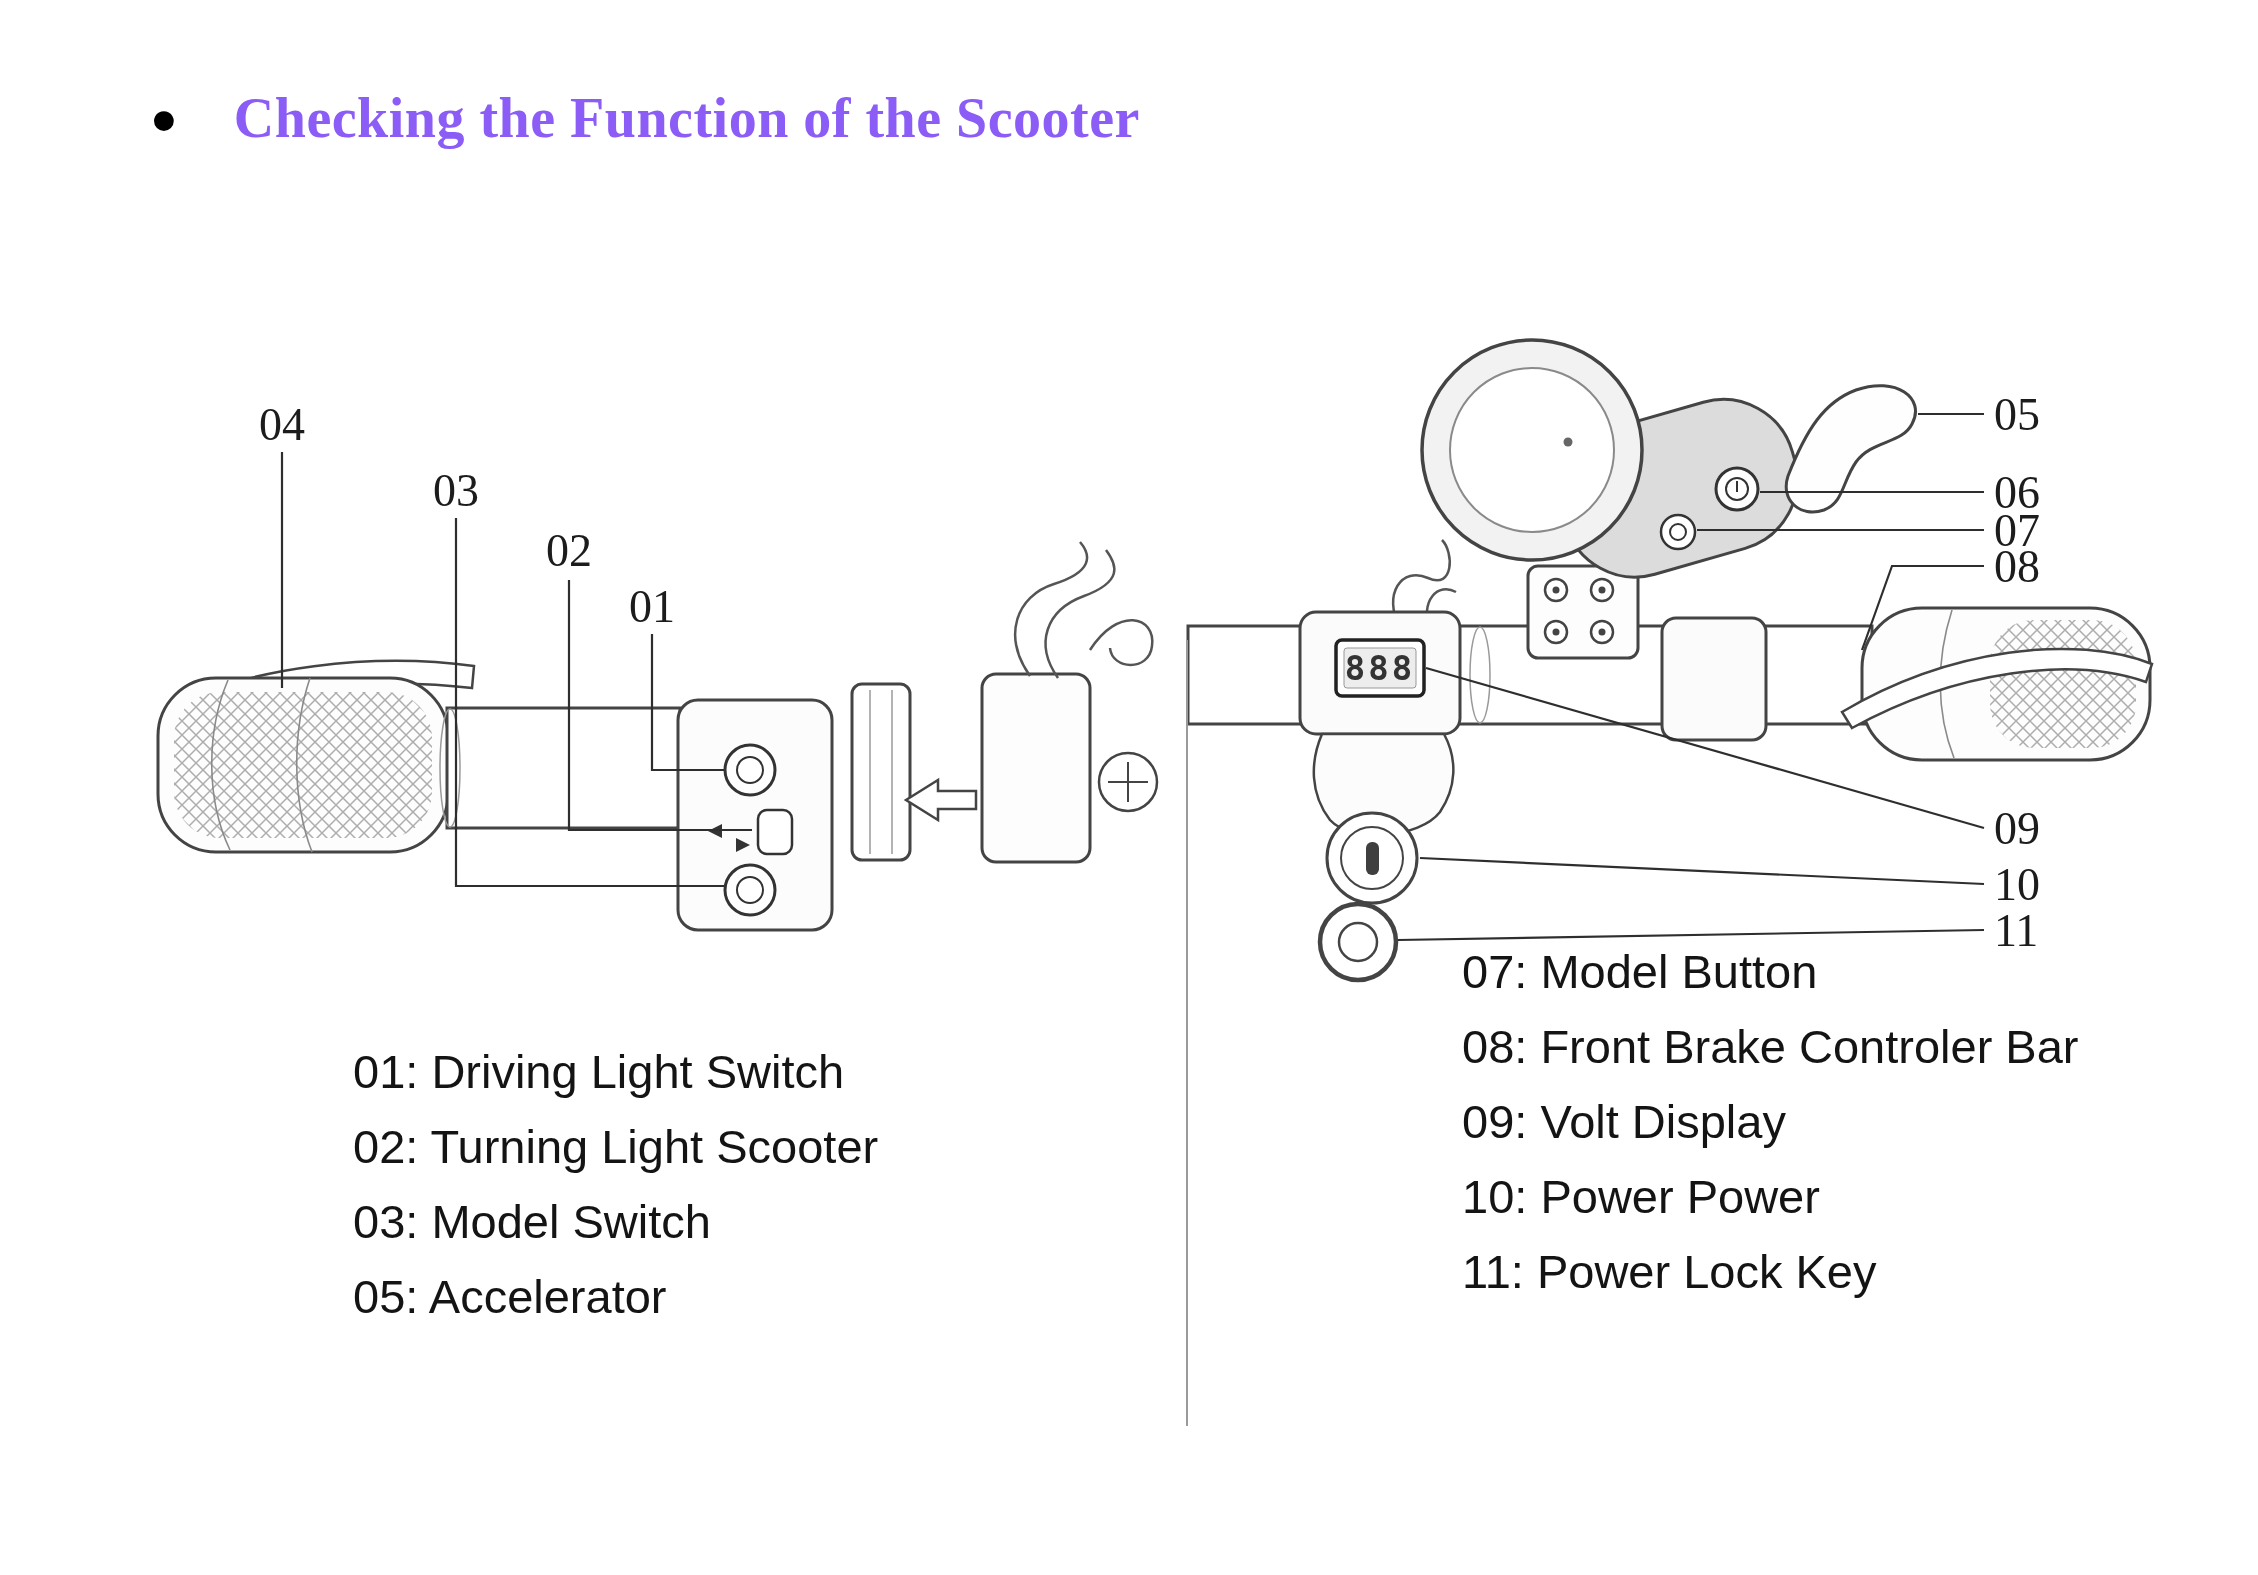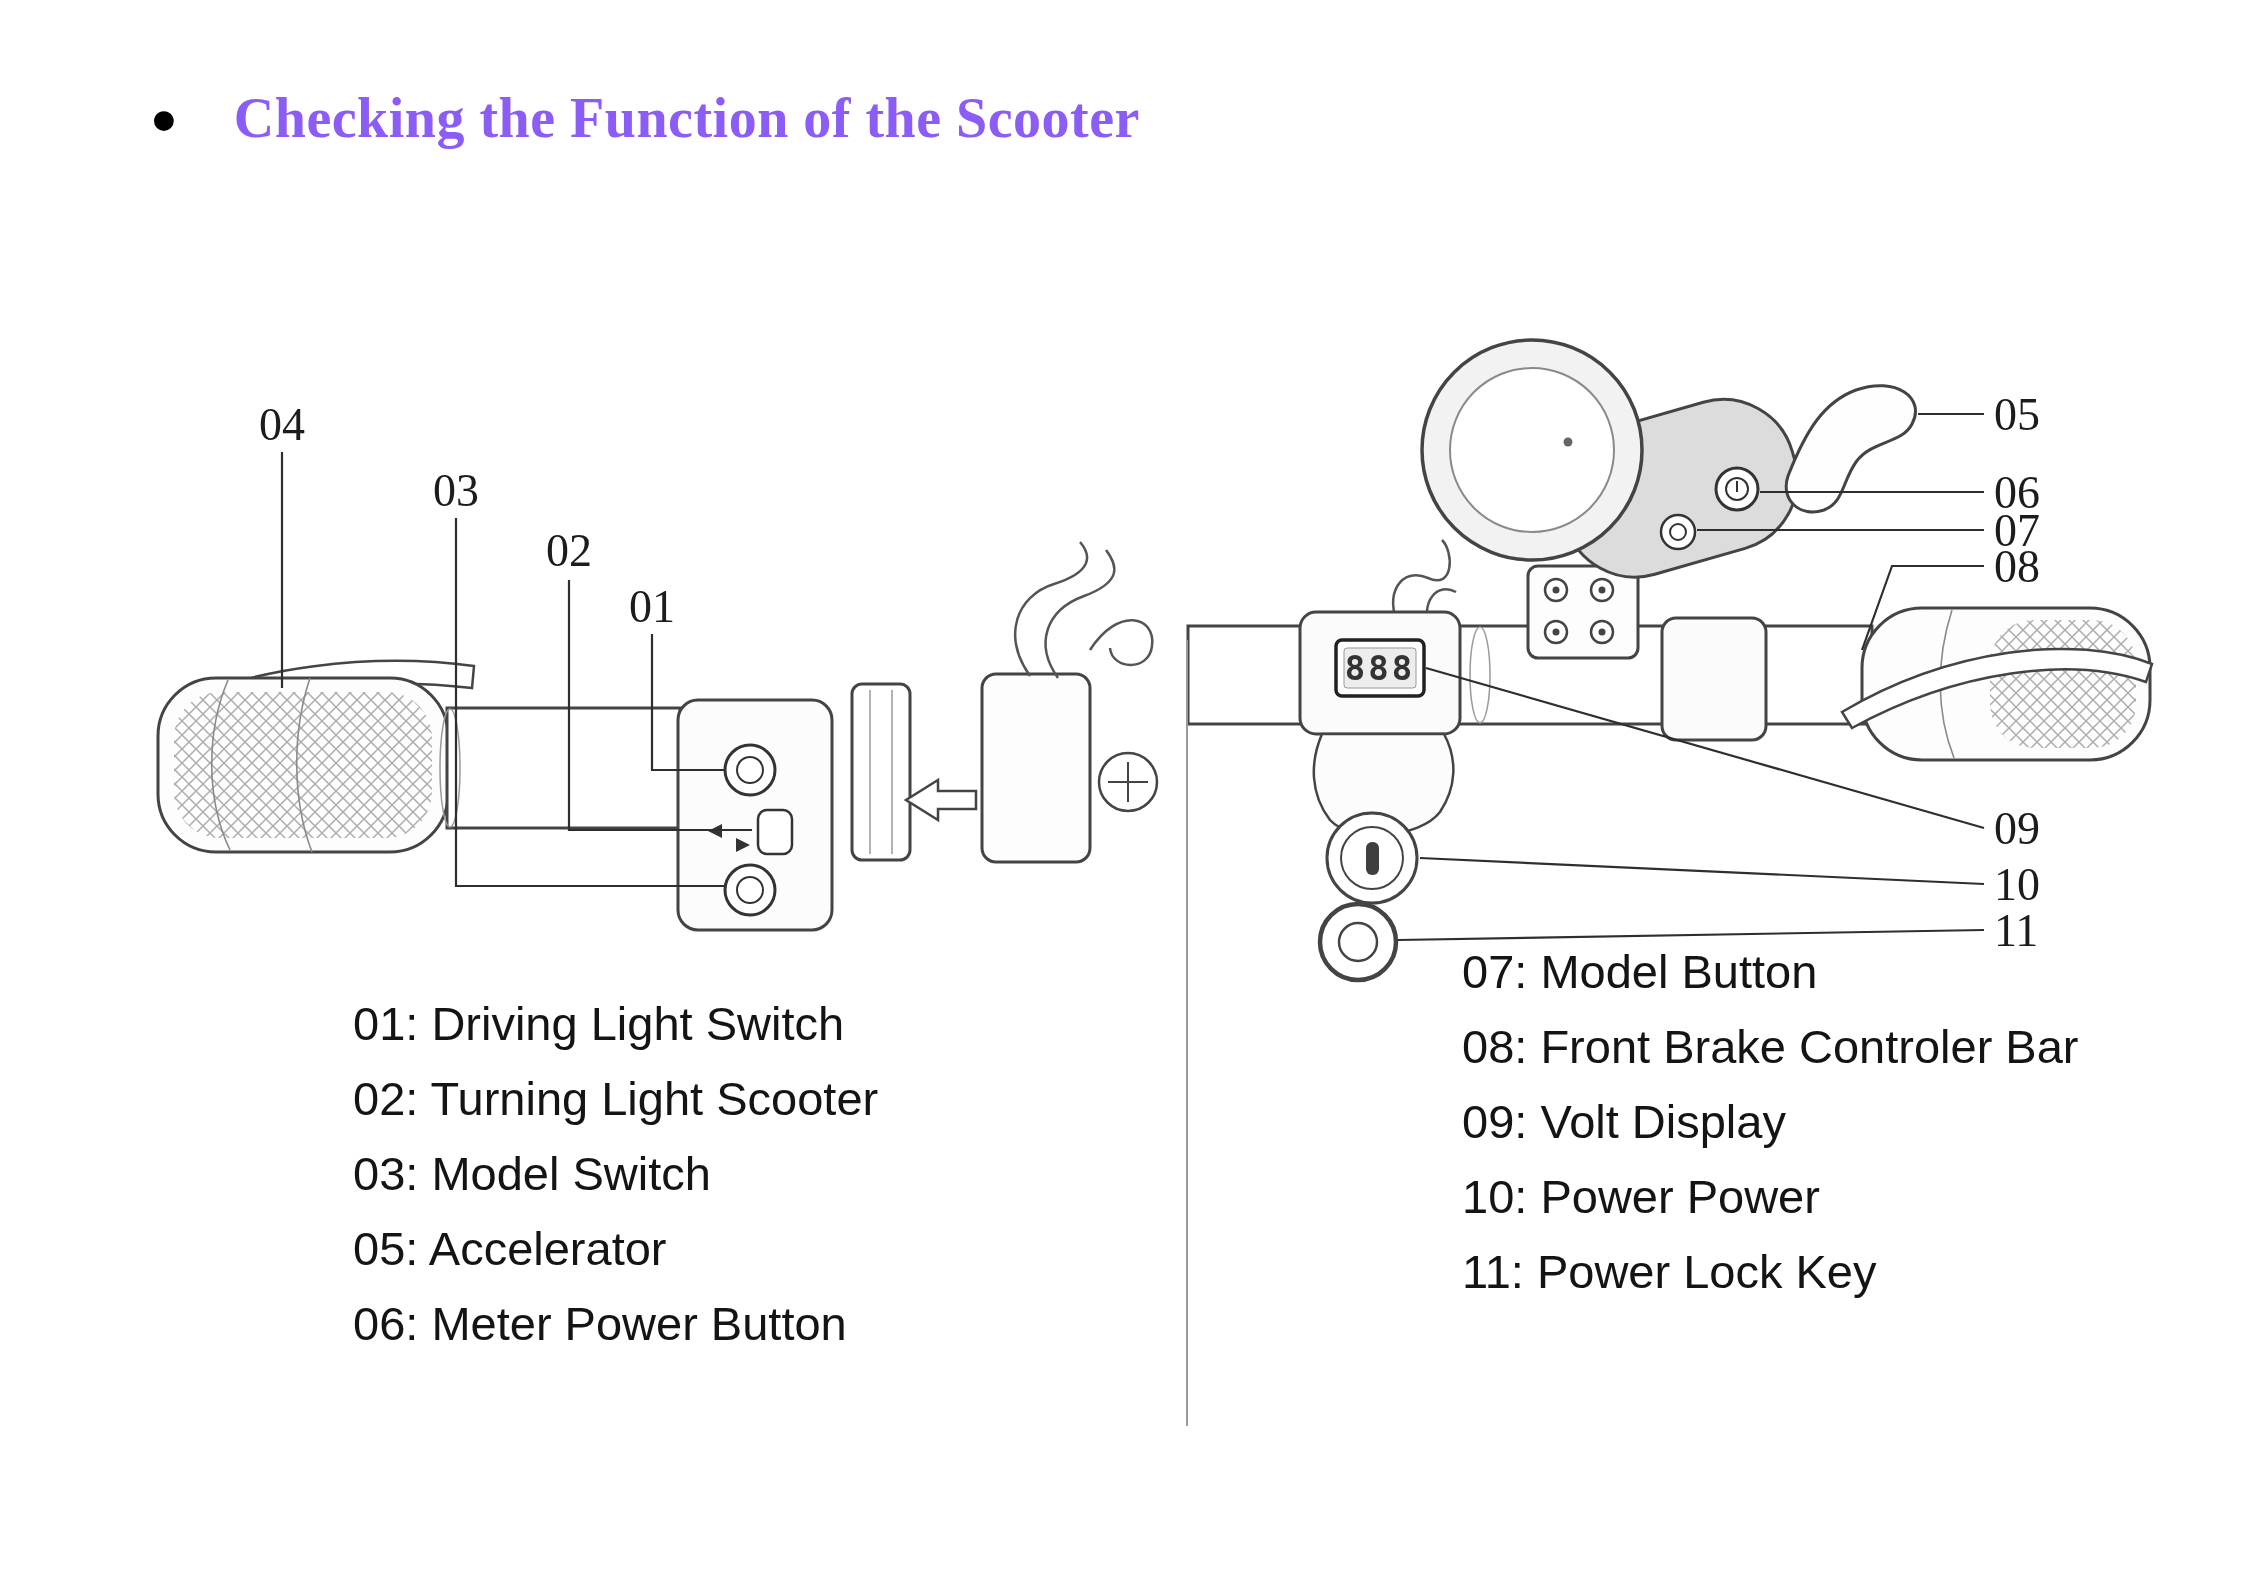--- a/index.html
+++ b/index.html
@@ -46,21 +46,21 @@
     fill:#1c1c1c;
   }
   .seg {
     font-family:"DejaVu Sans Mono", monospace;
     font-weight:bold;
     font-size:34px;
     fill:#333;
     letter-spacing:3px;
   }
   .legend-col { position:absolute; }
-  .legend-col.left  { left:353px;  top:986px; }
+  .legend-col.left  { left:353px;  top:1034px; }
   .legend-col.right { left:1462px; top:934px; }
   .legend-item {
     font-size:47px;
     line-height:75px;
     color:#141414;
     white-space:nowrap;
   }
   .legend-divider {
     position:absolute;
     left:1186px;
@@ -226,21 +226,20 @@
     </g>
   </svg>
 
   <div class="legend-divider"></div>
 
   <div class="legend-col left">
     <div class="legend-item">01: Driving Light Switch</div>
     <div class="legend-item">02: Turning Light Scooter</div>
     <div class="legend-item">03: Model Switch</div>
     <div class="legend-item">05: Accelerator</div>
-    <div class="legend-item">06: Meter Power Button</div>
   </div>
 
   <div class="legend-col right">
     <div class="legend-item">07: Model Button</div>
     <div class="legend-item">08: Front Brake Controler Bar</div>
     <div class="legend-item">09: Volt Display</div>
     <div class="legend-item">10: Power Power</div>
     <div class="legend-item">11: Power Lock Key</div>
   </div>
 

